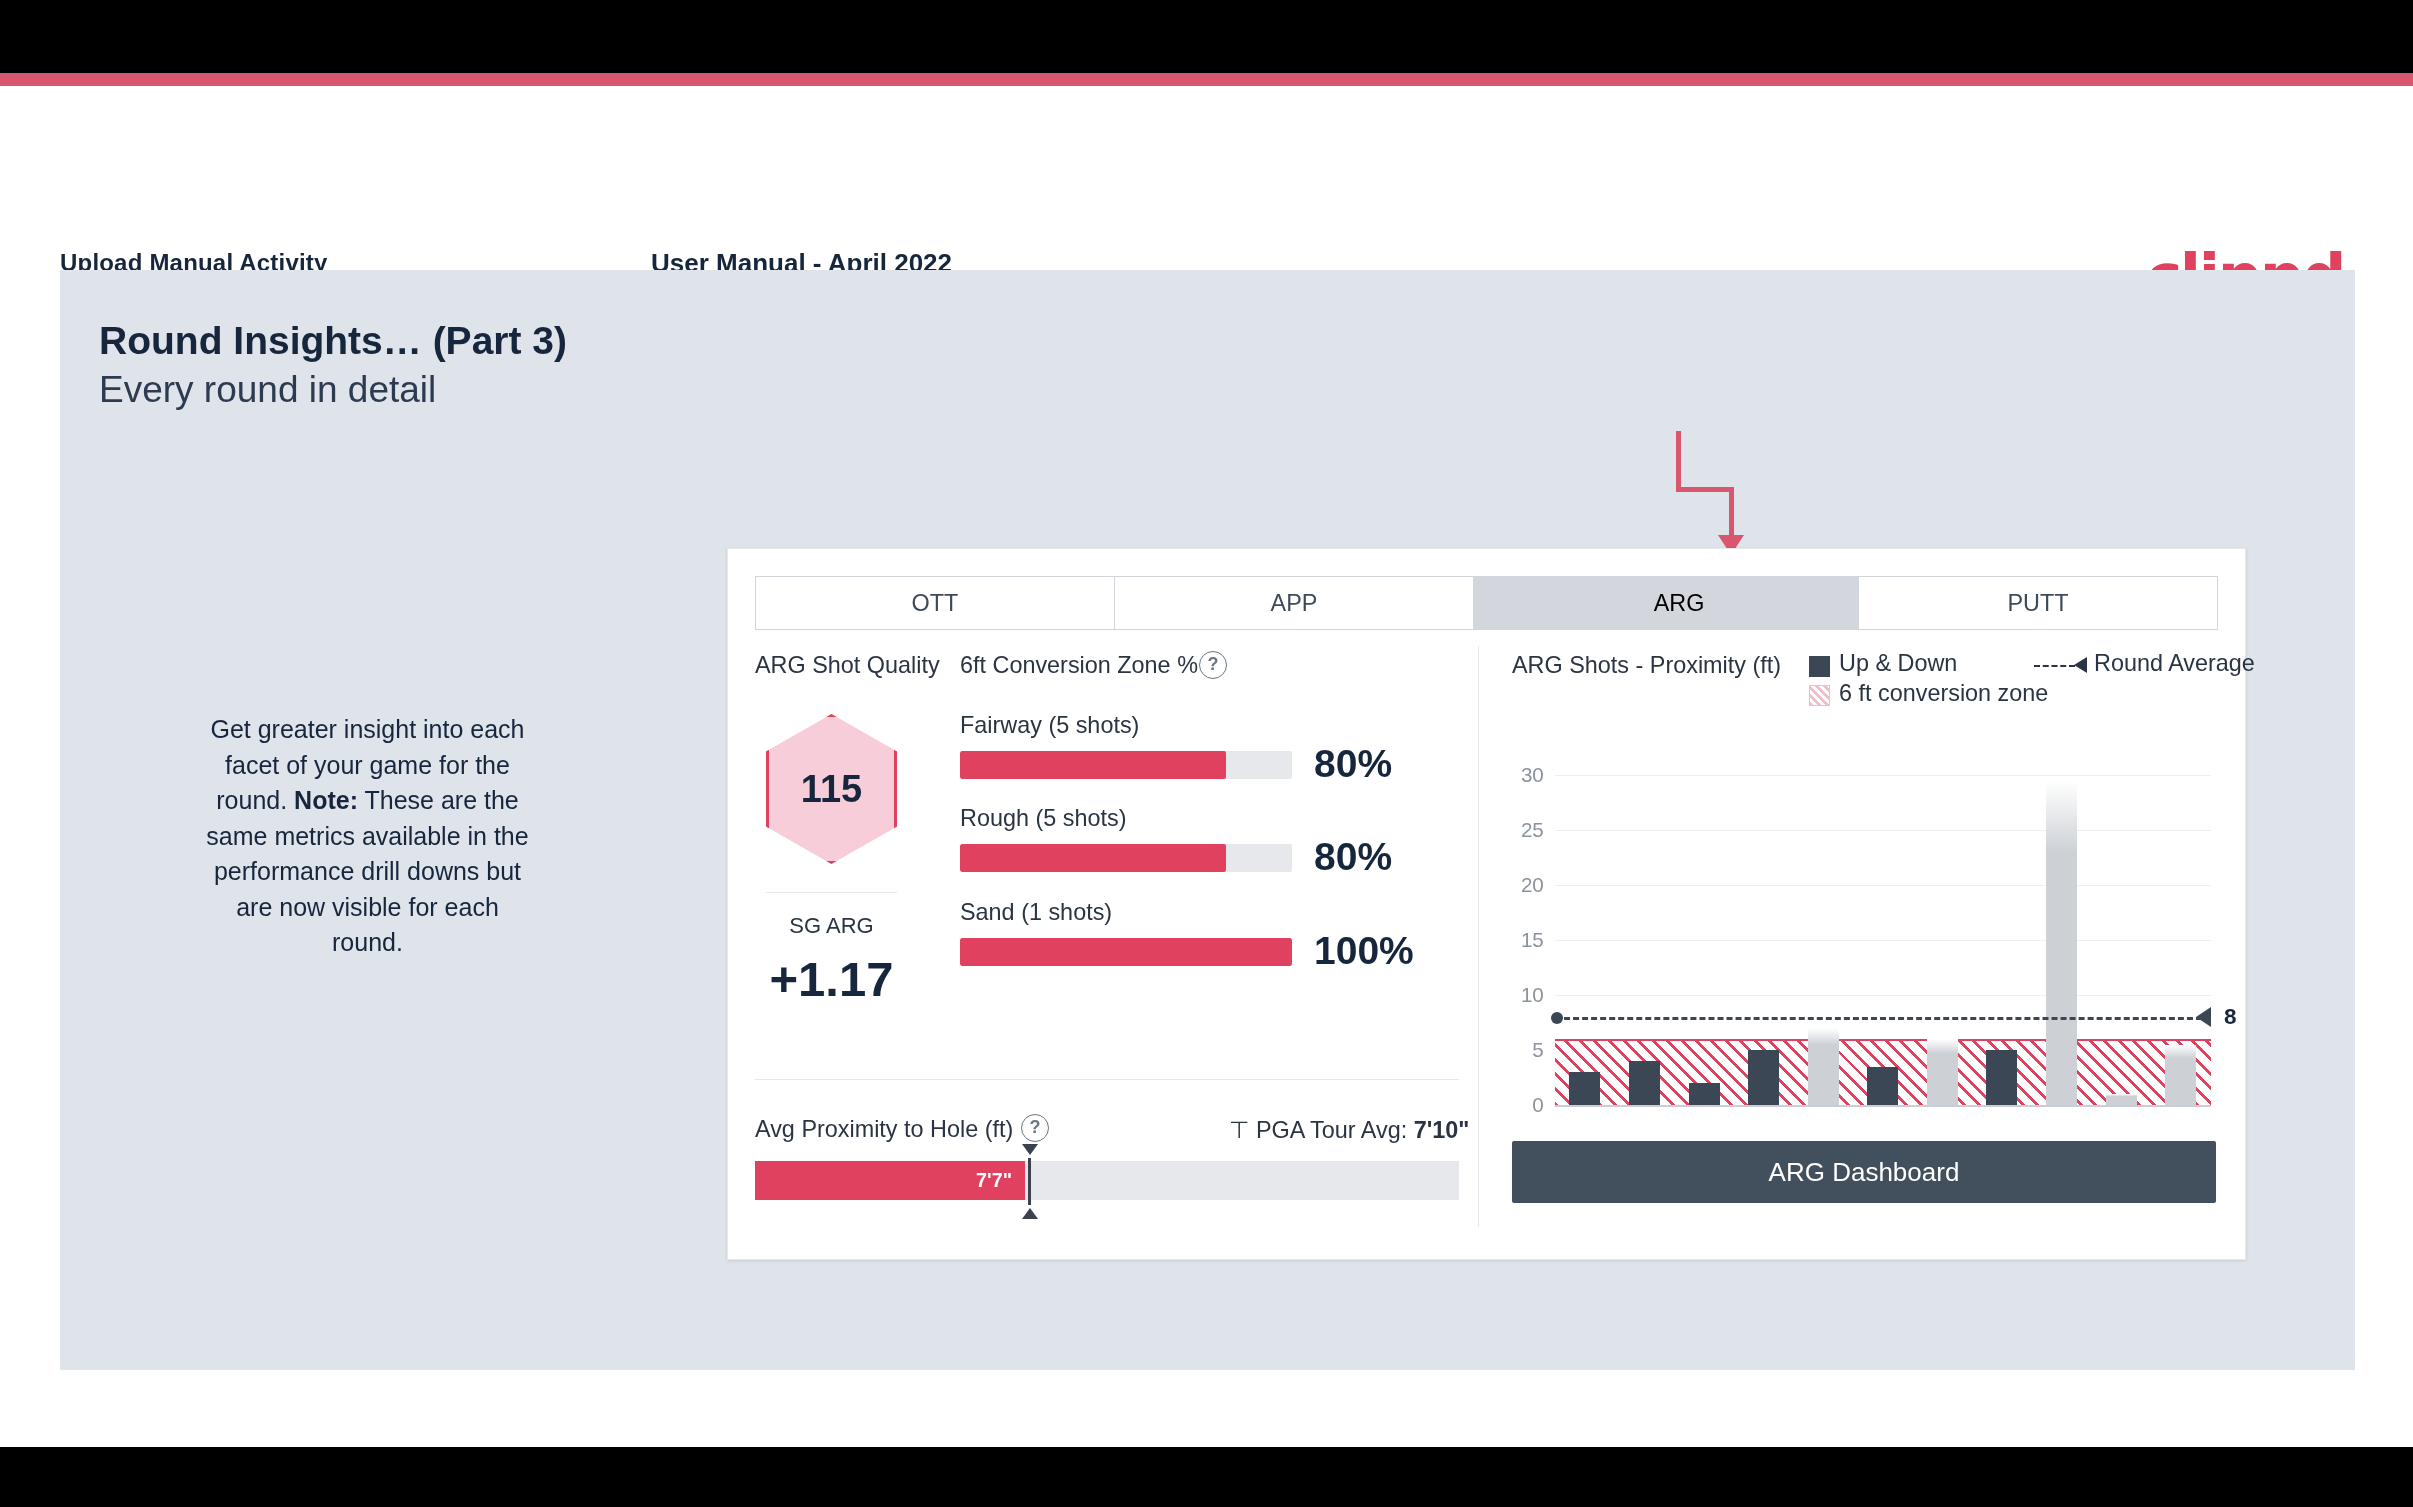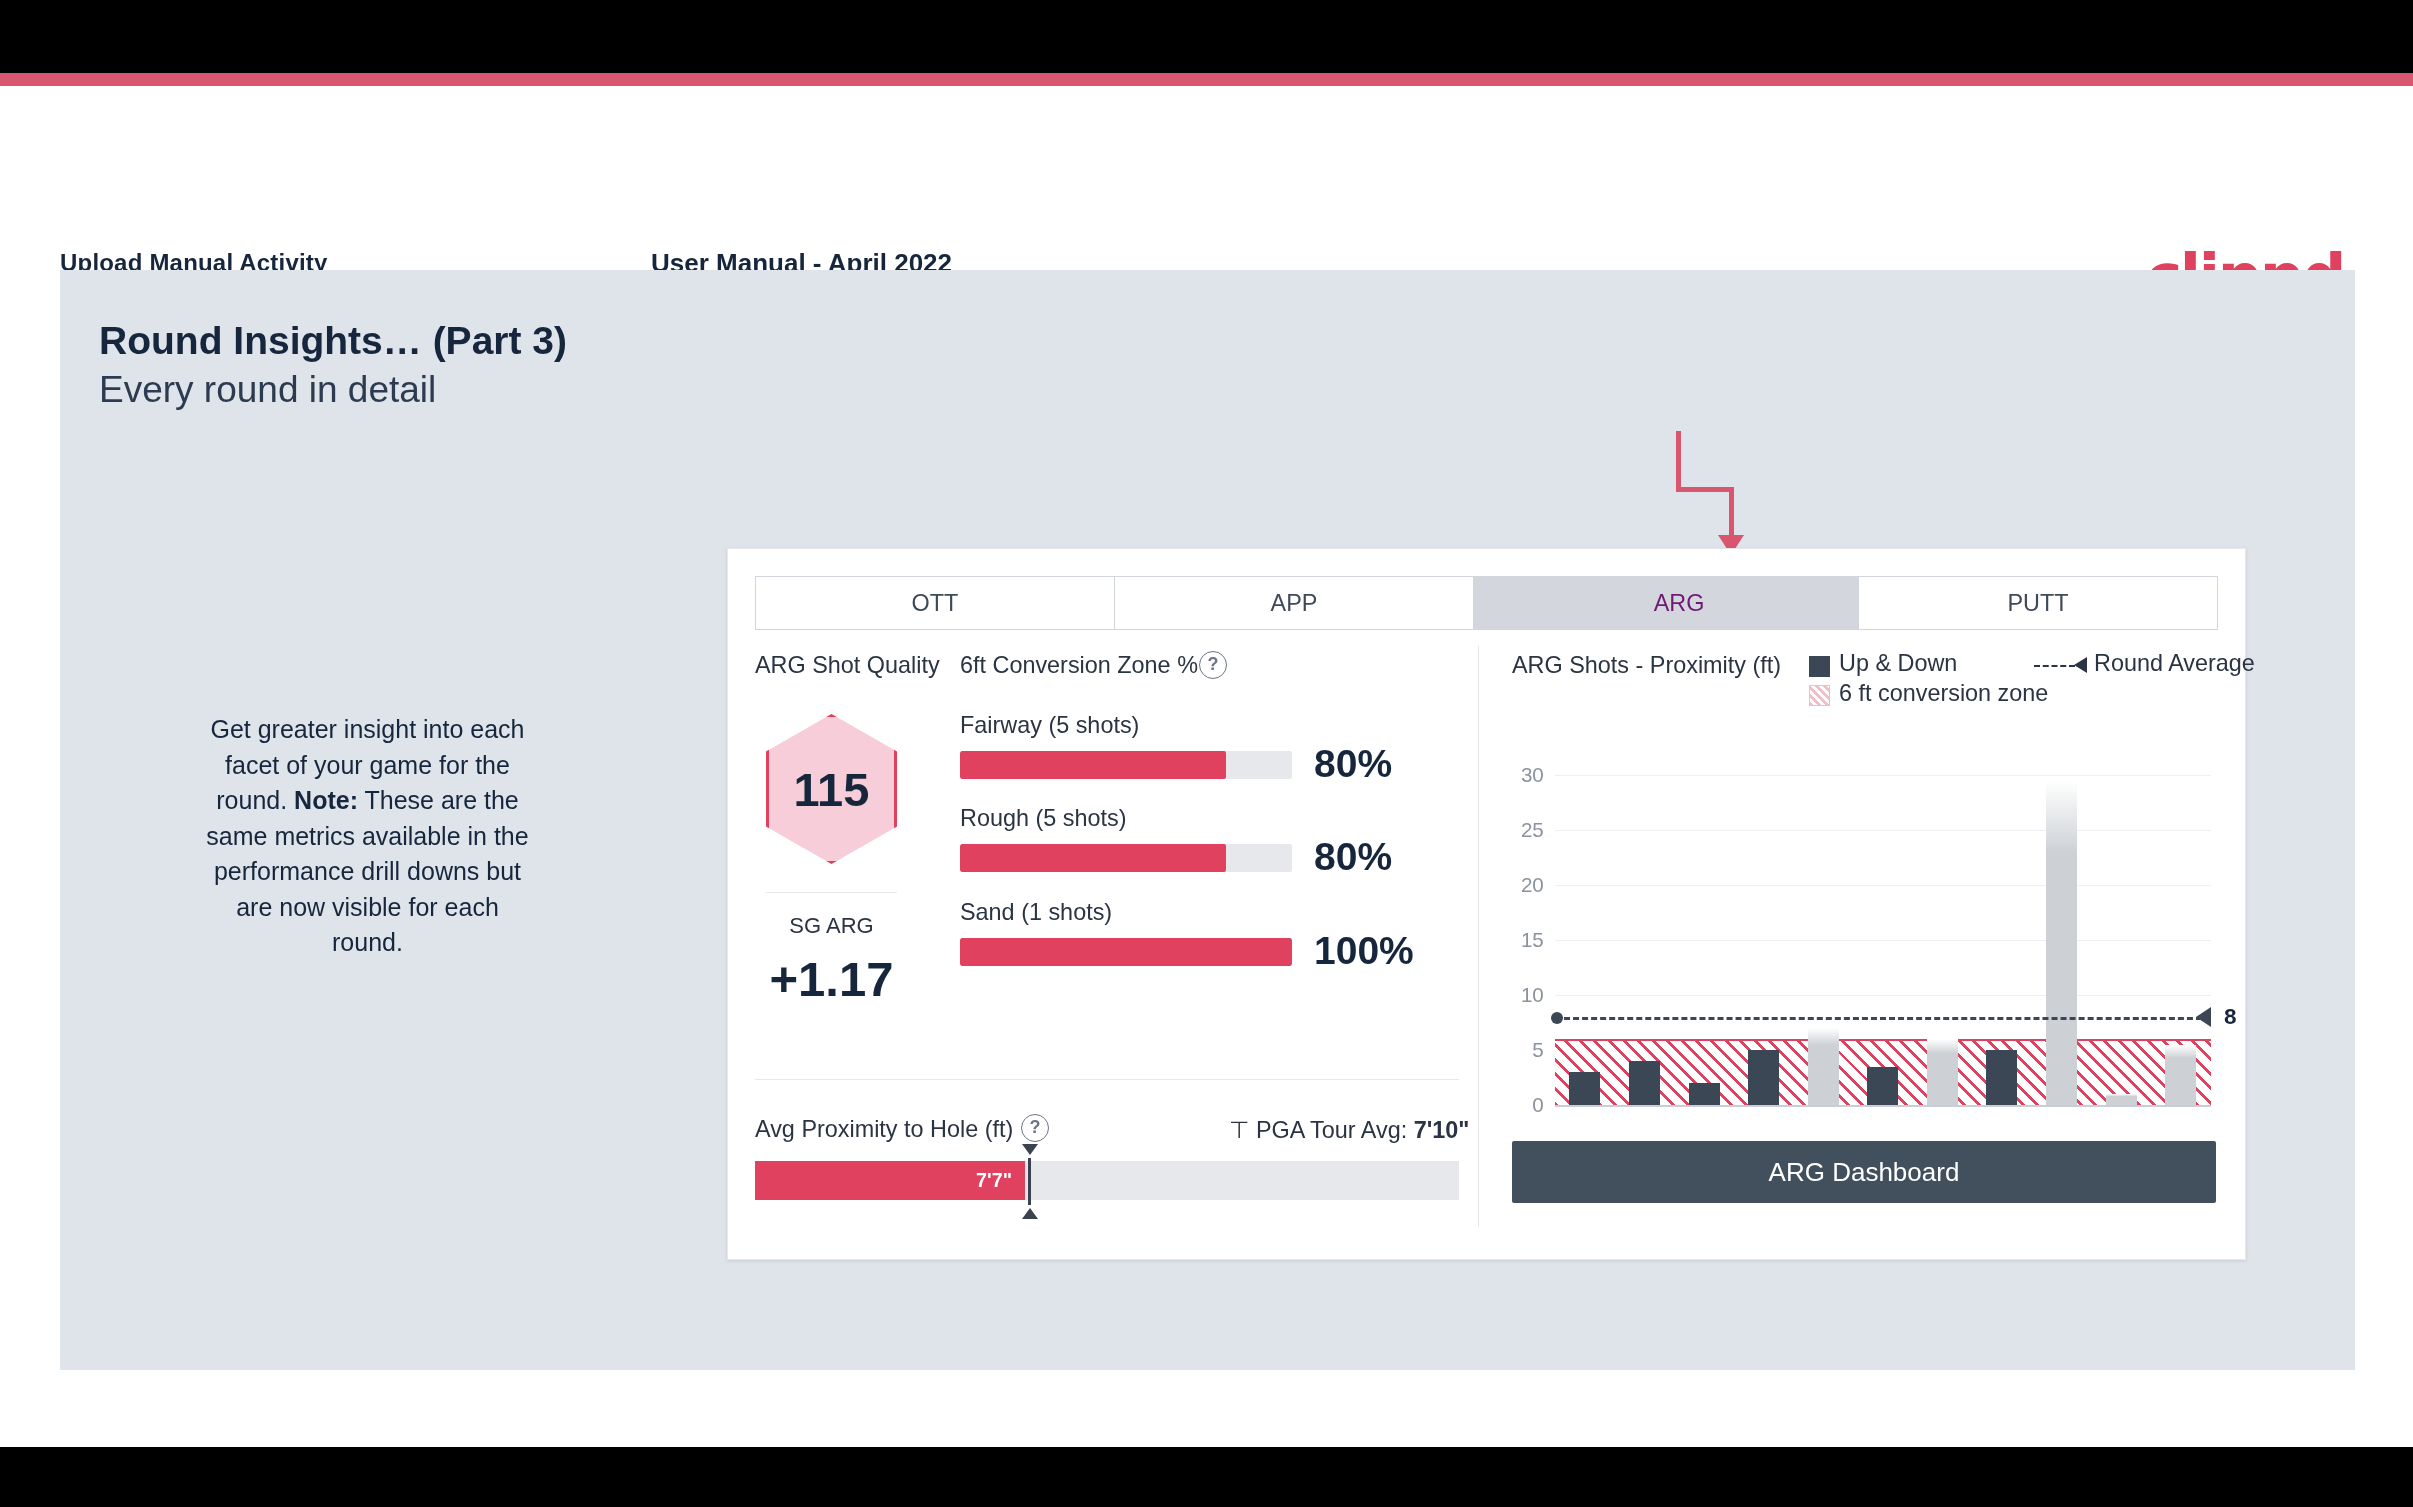--- a/index.html
+++ b/index.html
@@ -44,40 +44,40 @@
   .blurb b { font-weight: 700; }
   .card-box { position: absolute; left: 727px; top: 548px; width: 1519px; height: 712px;
               background: #ffffff; border: 0.9px solid #e6e8ec; box-shadow: 0 0.9px 3.7px rgba(0,0,0,.10); }
 
   
   .tabs { position: absolute; left: 755px; top: 576px; width: 1463px; height: 54px; display: flex;
           border: 0.9px solid #d2d6dc; background: #fff; }
   .tab { flex: 1; display: flex; align-items: center; justify-content: center;
          font-size: 23.4px; color: #3f4a58; border-right: 0.9px solid #d2d6dc; background: #fff; }
   .tab:last-child { border-right: none; }
-  .tab.active { background: #d3d7dd; color: #701a75; padding-left: 26px; }
+  .tab.active { background: #d3d7dd; color: #000000; padding-left: 26px; }
 
   
   .vdiv { position: absolute; left: 1478px; top: 646px; width: 0.9px; height: 581px; background: #e6e8ec; }
   
   .hdiv { position: absolute; left: 755px; top: 1079px; width: 704px; height: 0.9px; background: #e6e8ec; }
 
   
   .lbl-argsq   { position: absolute; left: 755px; top: 652px; font-size: 23.4px; color: #2a3442; }
   .lbl-conv    { position: absolute; left: 960px; top: 652px; font-size: 23.4px; color: #2a3442; }
   .q-icon      { position: absolute; width: 28px; height: 28px; border: 1.9px solid #6b7583; border-radius: 50%;
                  color: #6b7583; font-size: 18px; line-height: 24px; text-align: center; font-weight: 600; }
   .q-conv { left: 1199px; top: 651px; }
   .q-prox { left: 1021px; top: 1114px; }
 
   .hex-wrap { position: absolute; left: 766px; top: 714px; width: 131px; height: 150px; }
   .hex { width: 131px; height: 150px; background: #f6cdd8; border: 3.7px solid #e0415f;
          clip-path: polygon(50% 0%, 100% 25%, 100% 75%, 50% 100%, 0% 75%, 0% 25%);
          display: flex; align-items: center; justify-content: center; }
-  .hex-val { font-size: 47px; font-weight: 600; color: #16263d; }
+  .hex-val { font-size: 38px; font-weight: 600; color: #16263d; }
   .hex-divider { position: absolute; left: 766px; top: 892px; width: 131px; height: 0.9px; background: #e6e8ec; }
   .sgarg-lbl { position: absolute; left: 766px; top: 913px; width: 131px; text-align: center;
                font-size: 22px; color: #2a3442; }
   .sgarg-val { position: absolute; left: 747px; top: 951px; width: 169px; text-align: center;
                font-size: 49px; font-weight: 600; color: #16263d; }
 
   .conv-row { position: absolute; left: 960px; width: 496px; }
   .conv-name { font-size: 23.4px; color: #2a3442; margin-bottom: 12px; }
   .conv-track { width: 332px; height: 28px; background: #e6e8ec; border-radius: 1.9px; overflow: hidden; }
   .conv-fill { height: 100%; background: #e0415f; border-radius: 1.9px; }

